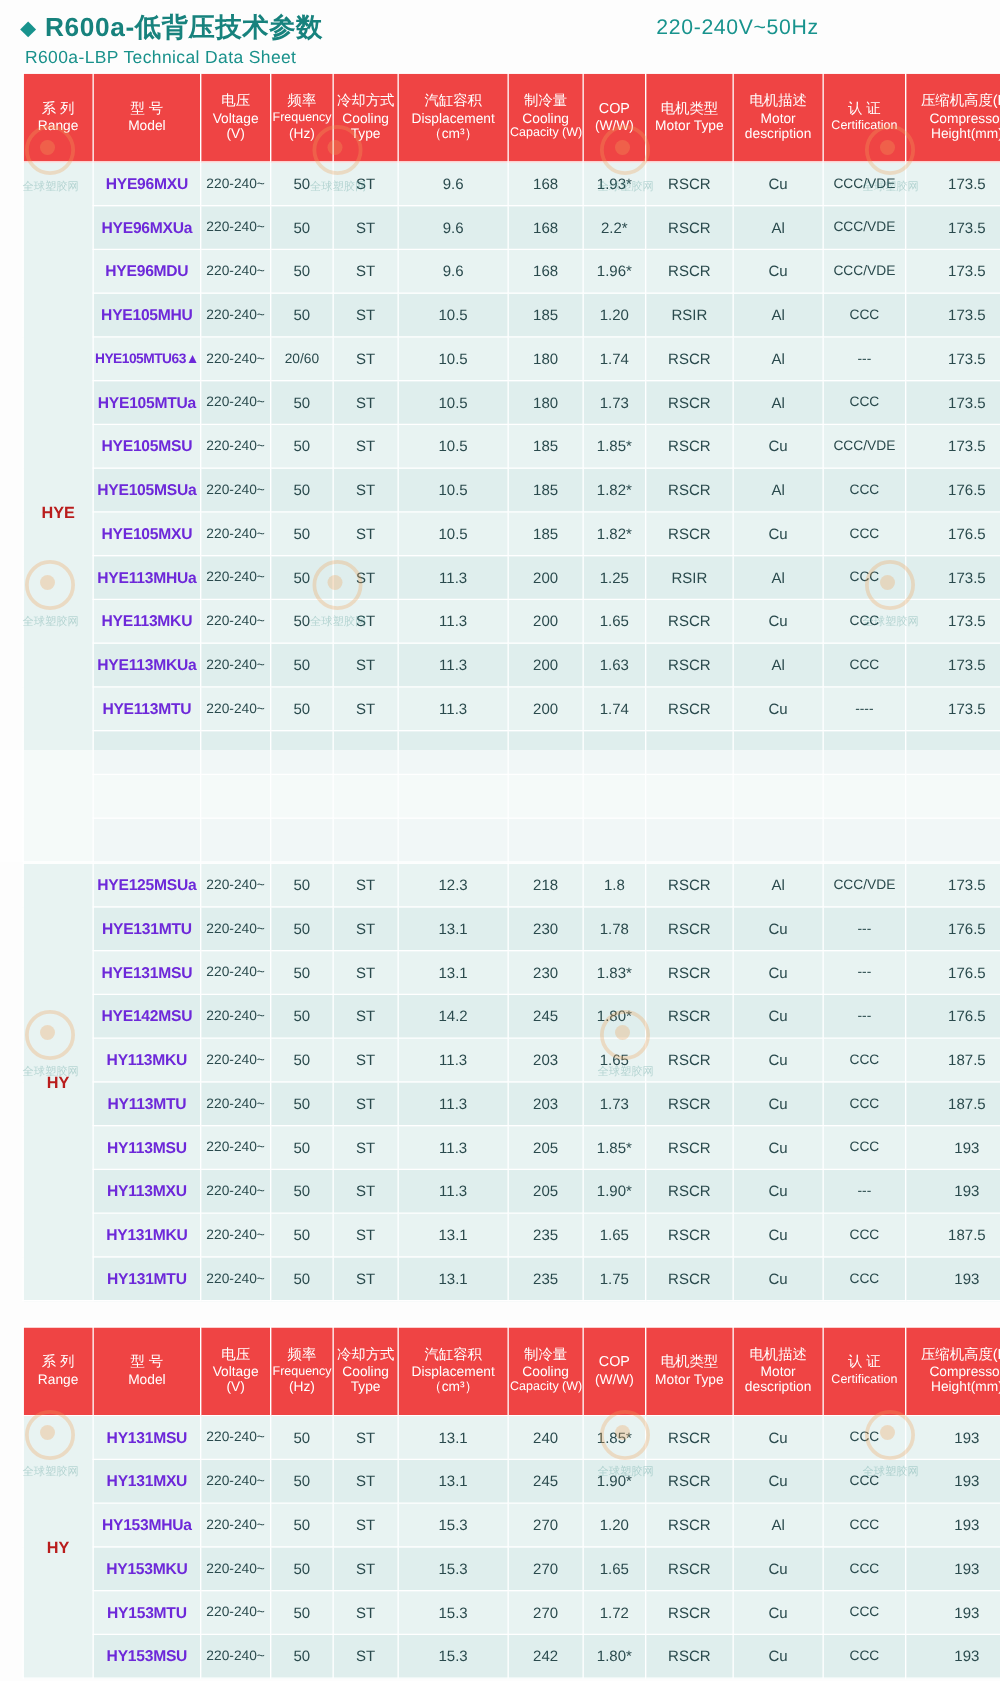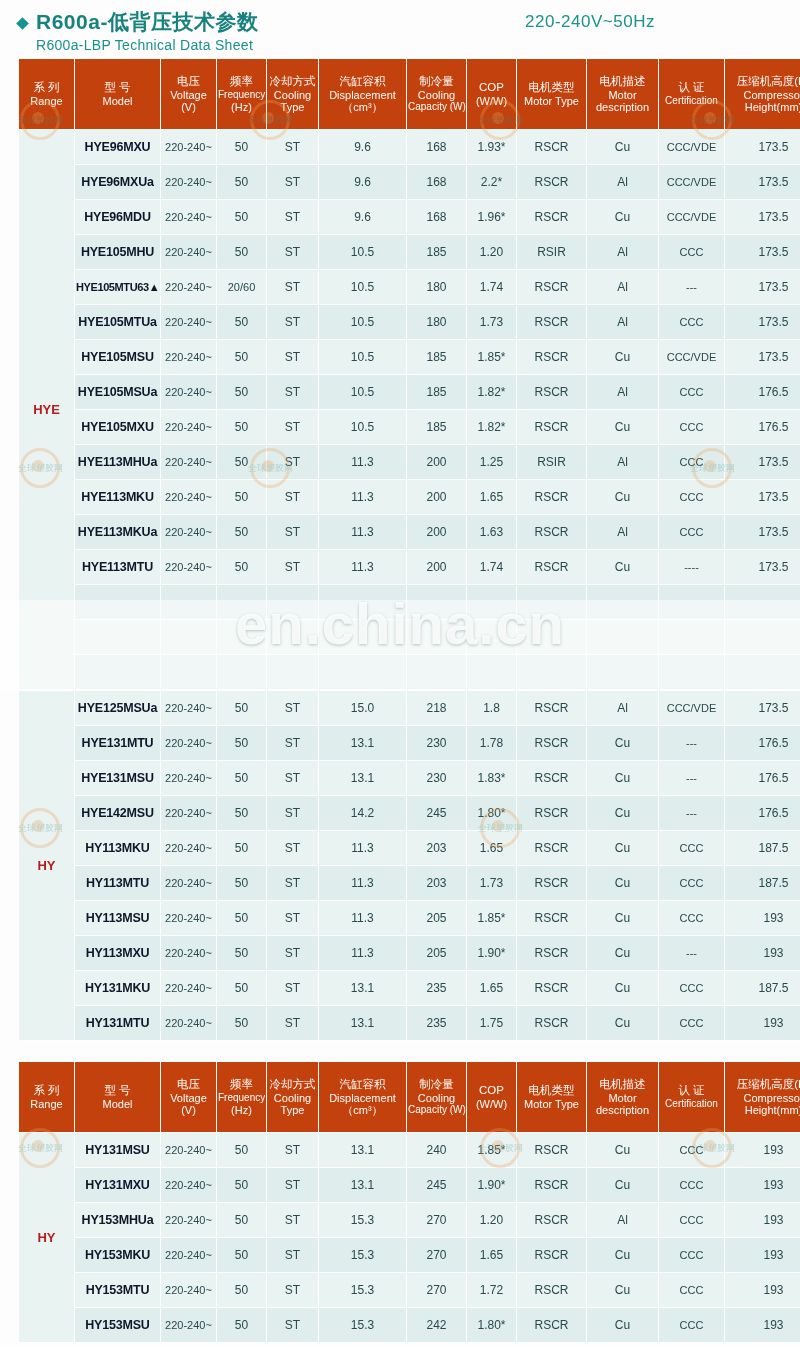--- a/index.html
+++ b/index.html
@@ -44,21 +44,21 @@
     position: absolute;
     left: 36px;
     top: 8px;
     font-size: 21px;
     font-weight: bold;
     color: #17827d;
     letter-spacing: 0.5px;
   }
   .title-en {
     position: absolute;
-    left: 36px;
+    left: 20px;
     top: 37px;
     font-size: 14px;
     color: #19918b;
     letter-spacing: 0.3px;
   }
   .volt-block {
     position: absolute;
     left: 470px;
     top: 10px;
     text-align: center;
@@ -78,21 +78,21 @@
     width: 764px;
     margin: 0 18px 0 18px;
     table-layout: fixed;
   }
   table.spec th, table.spec td {
     border: 1px solid #ffffff;
     text-align: center;
     vertical-align: middle;
   }
   thead th {
-    background: #c2410c;
+    background: #ef4444;
     color: #ffffff;
     font-weight: normal;
     padding: 4px 1px;
     height: 62px;
     line-height: 13px;
     font-size: 11px;
   }
   thead th .cn {
     display: block;
     font-size: 11.5px;
@@ -119,21 +119,21 @@
   }
   td.series {
     background: #e8f3f2 !important;
     font-weight: bold;
     font-size: 13px;
     color: #b91c1c;
   }
   td.model {
     font-weight: bold;
     font-size: 12.5px;
-    color: #0f172a;
+    color: #6d28d9;
     letter-spacing: -0.2px;
   }
   td.model.tiny {
     font-size: 11px;
     letter-spacing: -0.4px;
   }
   td.small {
     font-size: 11px;
   }
 
@@ -202,21 +202,21 @@
     left: 9px;
     top: 9px;
     width: 12px;
     height: 12px;
     background: #f0a35a;
     border-radius: 50%;
   }
   .wm-tile .txt {
     position: absolute;
     left: 0;
-    top: 22px;
+    top: 51px;
     font-size: 9px;
     color: #3f8f89;
     white-space: nowrap;
     text-align: right;
   }
 </style>
 </head>
 <body>
 
 <div class="page">
@@ -532,21 +532,21 @@
         <col class="c-cert">
         <col class="c-height">
     </colgroup>
     <tbody>
       <tr>
         <td class="series" rowspan="10">HY</td>
         <td class="model">HYE125MSUa</td>
         <td class="small">220-240~</td>
         <td>50</td>
         <td>ST</td>
-        <td>15.0</td>
+        <td>12.3</td>
         <td>218</td>
         <td>1.8</td>
         <td>RSCR</td>
         <td>Al</td>
         <td class="small">CCC/VDE</td>
         <td>173.5</td>
       </tr>
       <tr>
         <td class="model">HYE131MTU</td>
         <td class="small">220-240~</td>
@@ -820,21 +820,20 @@
         <td>1.80*</td>
         <td>RSCR</td>
         <td>Cu</td>
         <td class="small">CCC</td>
         <td>193</td>
       </tr>
     </tbody>
   </table>
 
   <div class="wm-band"></div>
-  <div class="wm-main">en.china.cn</div>
 
   <div class="wm-tile" style="left:18px; top:92px;">
     <div class="ring"></div>
     <div class="txt">全球塑胶网</div>
   </div>
   <div class="wm-tile" style="left:248px; top:92px;">
     <div class="ring"></div>
     <div class="txt">全球塑胶网</div>
   </div>
   <div class="wm-tile" style="left:478px; top:92px;">

